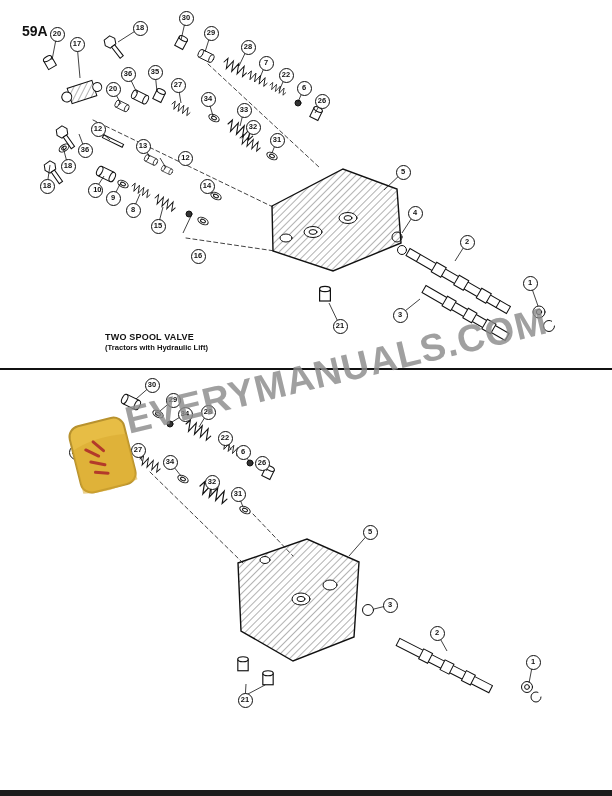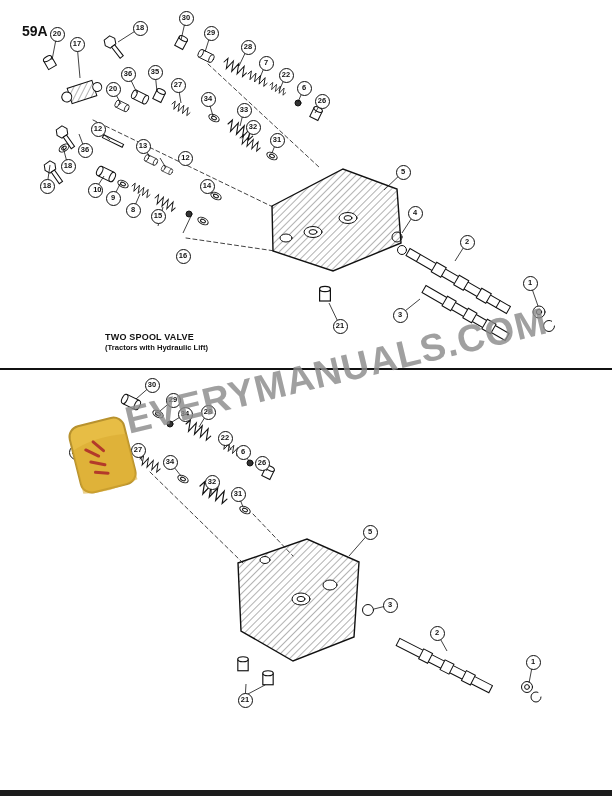--- a/index.html
+++ b/index.html
@@ -251,22 +251,22 @@
       <span class="callout" style="left: 244px; top: 110px;">33</span>
       <span class="callout" style="left: 253px; top: 127px;">32</span>
       <span class="callout" style="left: 277px; top: 140px;">31</span>
       <span class="callout" style="left: 98px; top: 129px;">12</span>
       <span class="callout" style="left: 143px; top: 146px;">13</span>
       <span class="callout" style="left: 160px; top: 158px; margin-left: 18px;">12</span>
       <span class="callout" style="left: 207px; top: 186px;">14</span>
       <span class="callout" style="left: 95px; top: 190px; text-align: right;">10</span>
       <span class="callout" style="left: 113px; top: 198px;">9</span>
       <span class="callout" style="left: 133px; top: 210px;">8</span>
-      <span class="callout" style="left: 158px; top: 216px;">15</span>
-      <span class="callout" style="left: 183px; top: 233px; margin-top: 16px;">16</span>
+      <span class="callout" style="left: 158px; top: 226px;">15</span>
+      <span class="callout" style="left: 198px; top: 233px; margin-top: 16px;">16</span>
       <span class="callout" style="left: 68px; top: 166px;">18</span>
       <span class="callout" style="left: 85px; top: 150px;">36</span>
       <span class="callout" style="left: 47px; top: 186px;">18</span>
       <span class="callout" style="left: 403px; top: 172px;">5</span>
       <span class="callout" style="left: 415px; top: 213px;">4</span>
       <span class="callout" style="left: 467px; top: 242px;">2</span>
       <span class="callout" style="left: 400px; top: 315px;">3</span>
       <span class="callout" style="left: 530px; top: 283px;">1</span>
       <span class="callout" style="left: 340px; top: 326px;">21</span>
     </div>

